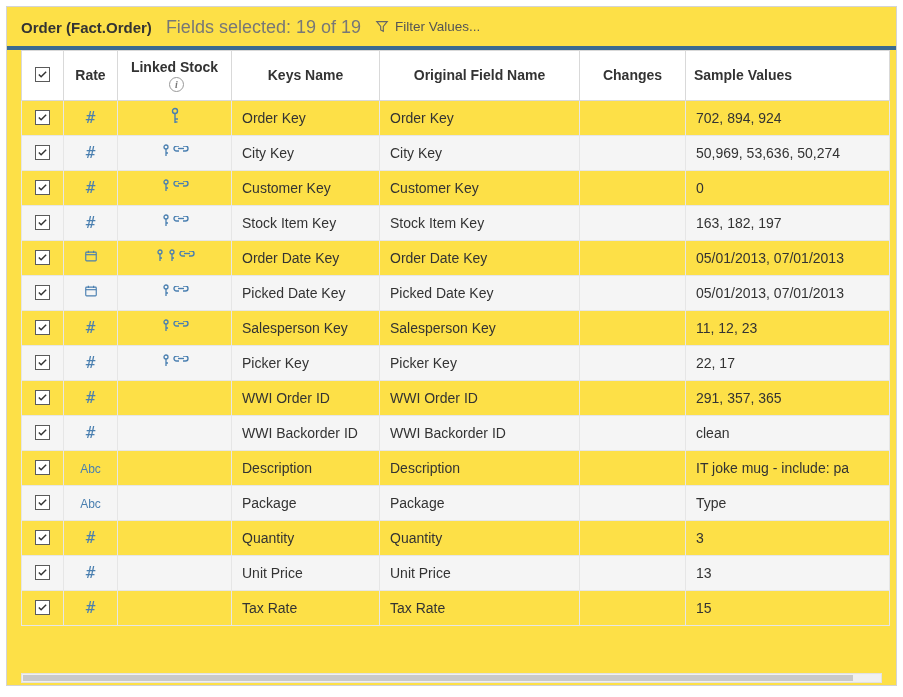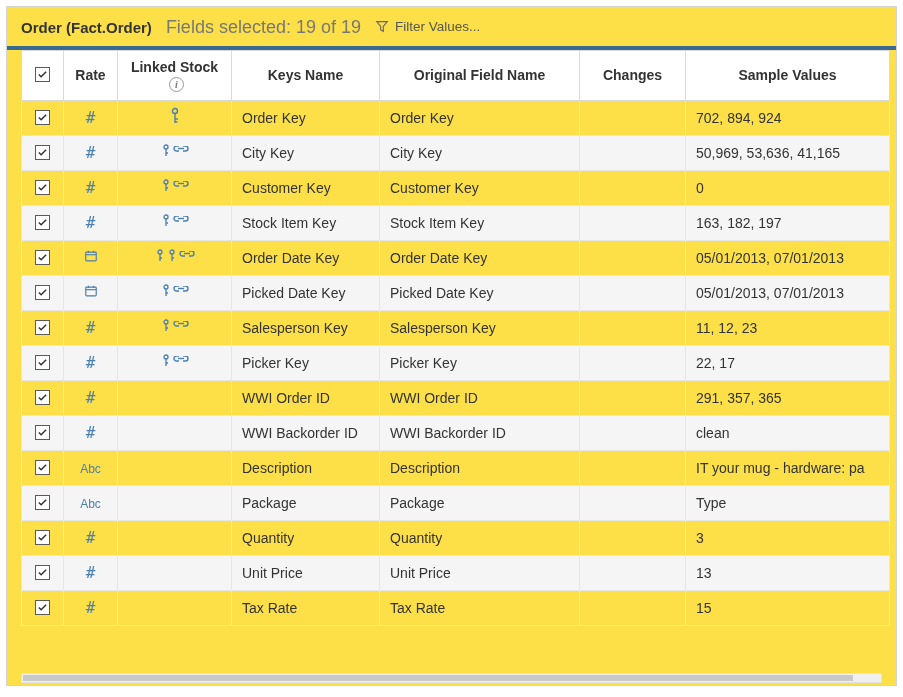--- a/index.html
+++ b/index.html
@@ -86,21 +86,21 @@
   }
   tr.zebra td { background: #f5f5f5; }
   .col-chk  { width: 42px;  text-align:center; }
   .col-type { width: 54px;  text-align:center; }
   .col-link { width: 114px; text-align:center; }
   .col-fname{ width: 148px; text-align:left; }
   .col-orig { width: 200px; text-align:left; }
   .col-chg  { width: 106px; text-align:left; }
   .col-samp { width: auto;  text-align:left; }
   th.col-fname, th.col-orig, th.col-chg { text-align:center; }
-  th.col-samp { text-align:center; }
+  th.col-samp { }
 
   
   .chk {
     width: 15px; height: 15px;
     border: 1px solid #5a5a5a;
     display: inline-flex;
     align-items: center; justify-content: center;
     cursor: pointer;
     background: #fff;
   }
@@ -219,21 +219,21 @@
                 </svg>
                 <svg width="16" height="10" viewBox="0 0 16 10" fill="none" stroke="#4a7fb0" stroke-width="1.4">
                   <path d="M6 5H3.5A2.5 2.5 0 013.5 0H6"></path>
                   <path d="M10 0h2.5A2.5 2.5 0 0112.5 5H10"></path>
                   <line x1="5" y1="2.5" x2="11" y2="2.5"></line>
                 </svg>
               </span></td>
             <td class="col-fname">City Key</td>
             <td class="col-orig">City Key</td>
             <td class="col-chg"></td>
-            <td class="col-samp">50,969, 53,636, 41,165</td>
+            <td class="col-samp">50,969, 53,636, 50,274</td>
           </tr>
           <tr>
             <td class="col-chk"><span class="chk">
                 <svg width="11" height="11" viewBox="0 0 12 12">
                   <path d="M2 6l2.5 2.5L10 3" stroke="#333" stroke-width="1.6" fill="none"></path>
                 </svg>
               </span></td>
             <td class="col-type"><span class="type-num">#</span></td>
             <td class="col-link"><span class="lk">
                 <svg width="10" height="14" viewBox="0 0 10 14" fill="none" stroke="#4a7fb0" stroke-width="1.3">
@@ -417,21 +417,21 @@
             <td class="col-chk"><span class="chk">
                 <svg width="11" height="11" viewBox="0 0 12 12">
                   <path d="M2 6l2.5 2.5L10 3" stroke="#333" stroke-width="1.6" fill="none"></path>
                 </svg>
               </span></td>
             <td class="col-type"><span class="type-str">Abc</span></td>
             <td class="col-link"></td>
             <td class="col-fname">Description</td>
             <td class="col-orig">Description</td>
             <td class="col-chg"></td>
-            <td class="col-samp">IT your mug - hardware: pa</td>
+            <td class="col-samp">IT joke mug - include: pa</td>
           </tr>
           <tr class="zebra">
             <td class="col-chk"><span class="chk">
                 <svg width="11" height="11" viewBox="0 0 12 12">
                   <path d="M2 6l2.5 2.5L10 3" stroke="#333" stroke-width="1.6" fill="none"></path>
                 </svg>
               </span></td>
             <td class="col-type"><span class="type-str">Abc</span></td>
             <td class="col-link"></td>
             <td class="col-fname">Package</td>

